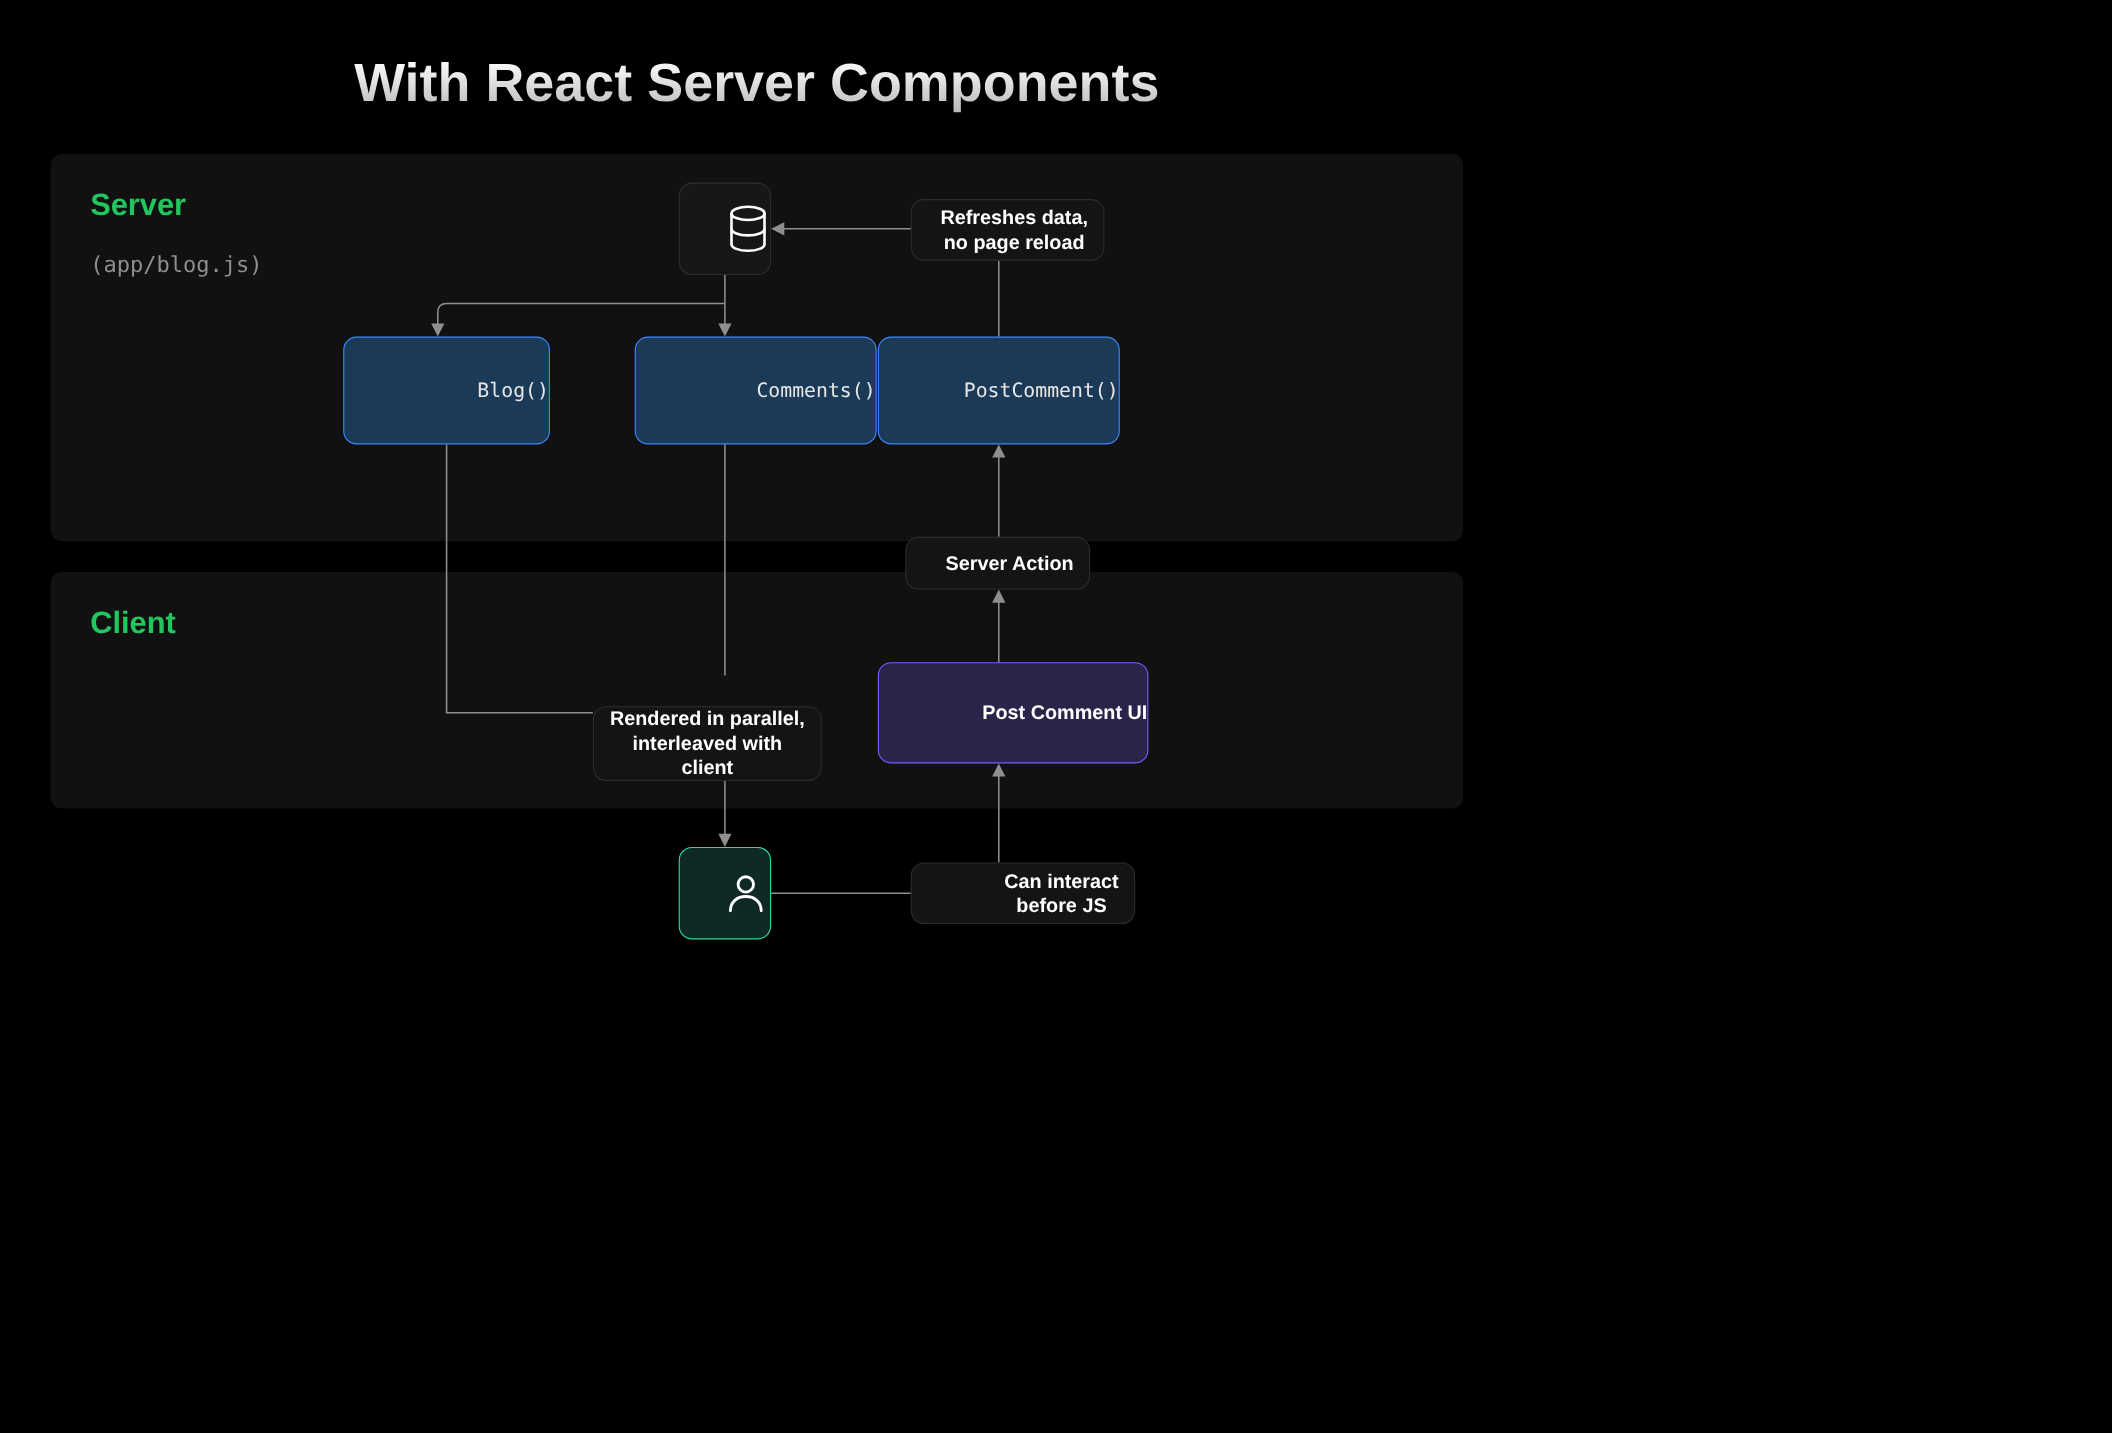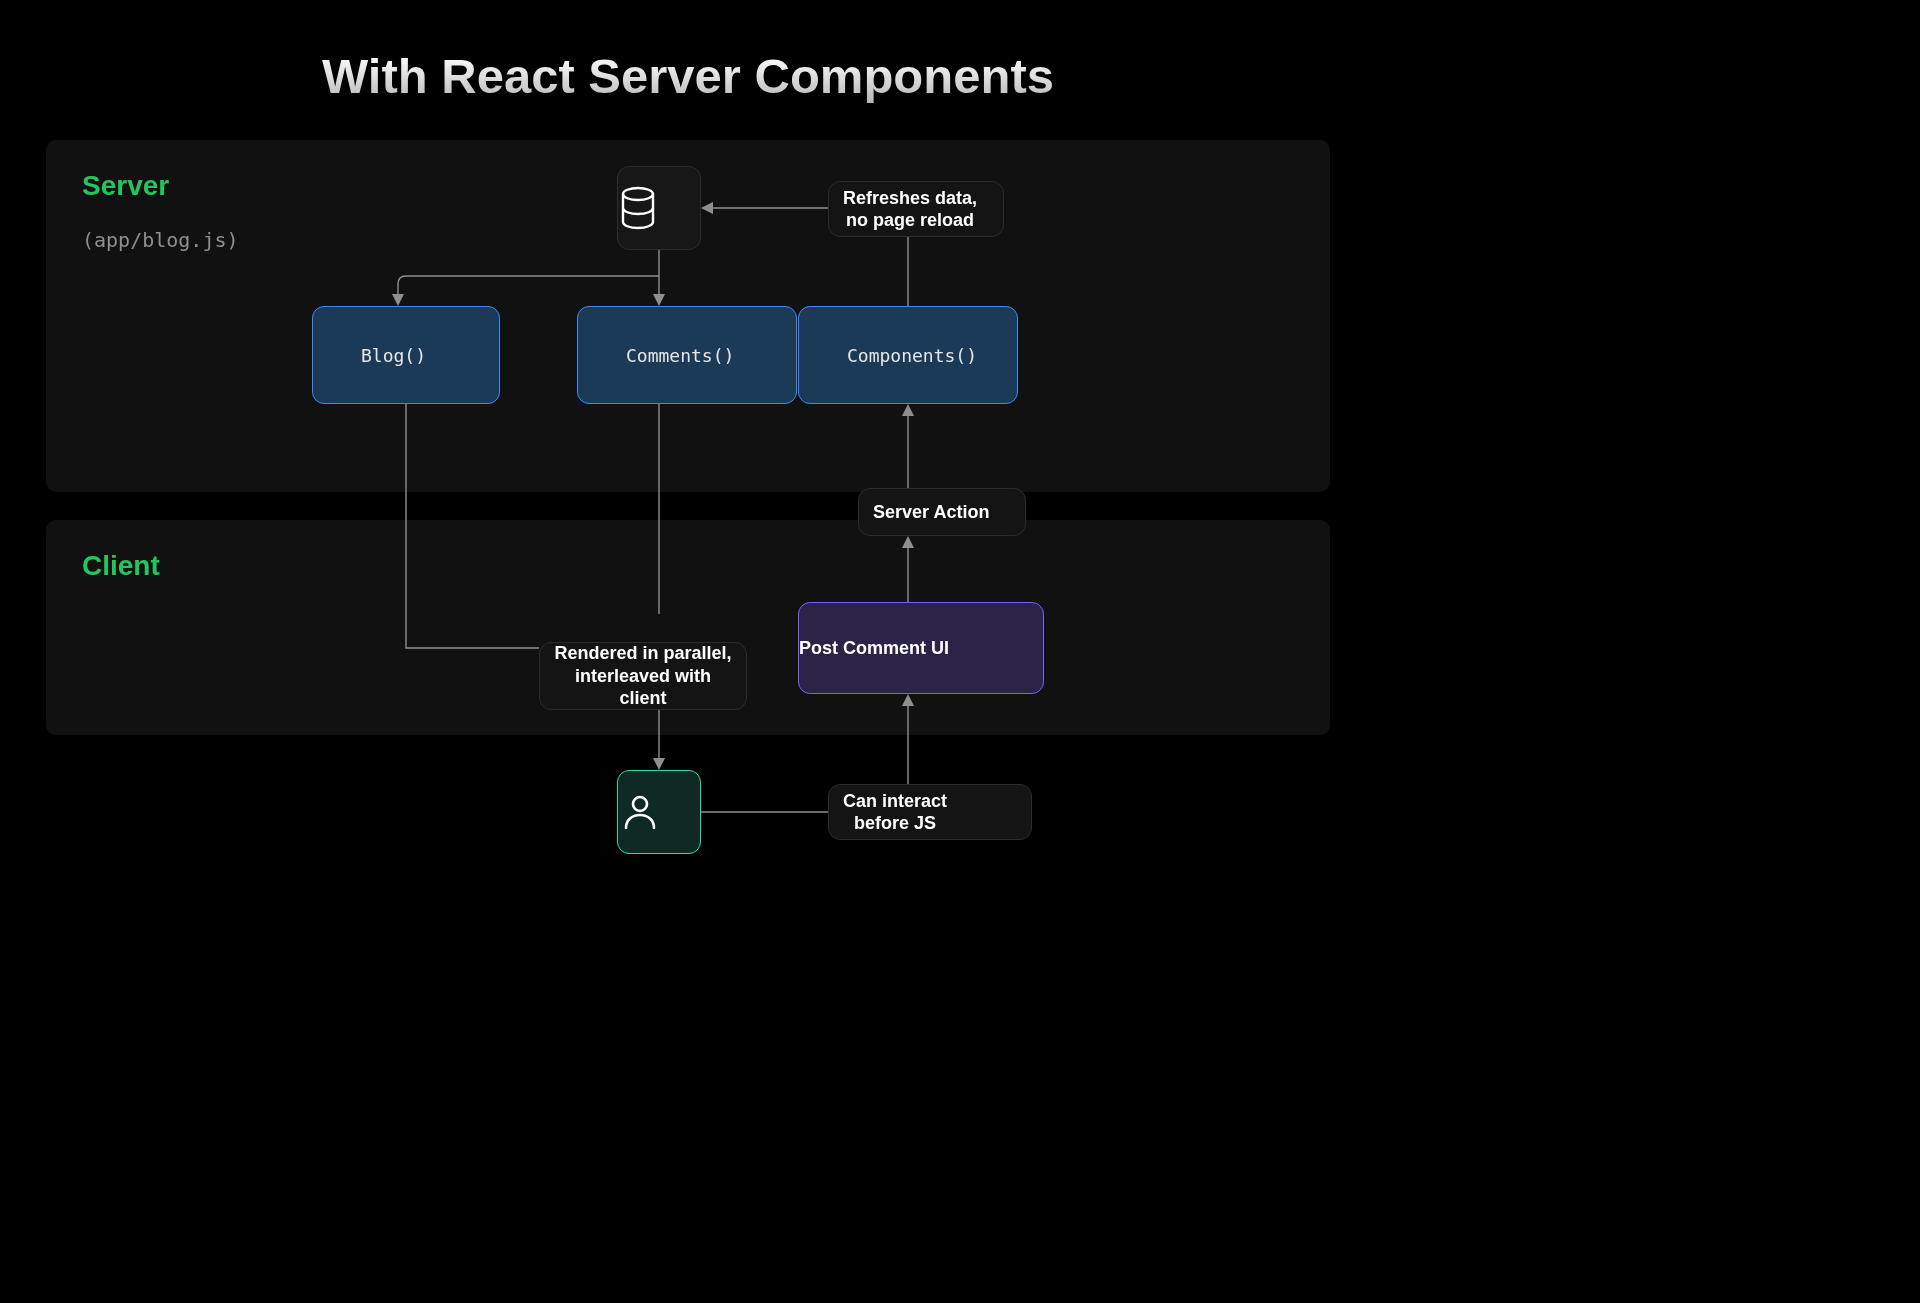--- a/index.html
+++ b/index.html
@@ -51,21 +51,21 @@
     left: 36px;
     font-size: 20px;
     color: #8f8f8f;
   }
 
   
   .node {
     position: absolute;
     display: flex;
     align-items: center;
-    justify-content: flex-start;
+    justify-content: flex-end;
     text-align: center;
     border-radius: 12px;
     font-size: 18px;
   }
   .muted-box {
     background: #141414;
     border: 1px solid #2c2c2c;
     color: #fff;
     font-weight: 600;
     line-height: 1.25;
@@ -95,21 +95,21 @@
   }
 
   
   .db-node      { left: 617px; top: 166px; width: 84px;  height: 84px; }
   .refresh-note { left: 828px; top: 181px; width: 176px; height: 56px; }
 
   .blog-node    { left: 312px; top: 306px; width: 188px; height: 98px; }
   .comments-node{ left: 549px; top: 306px; width: 220px; height: 98px; margin-left: 28px; }
   .postc-node   { left: 798px; top: 306px; width: 220px; height: 98px; }
 
-  .server-action{ left: 858px; top: 488px; width: 168px; height: 48px; }
+  .server-action{ left: 823px; top: 488px; width: 168px; height: 48px; }
   .rendered-note{ left: 539px; top: 614px; width: 208px; height: 68px; margin-top: 28px; }
   .postui-node  { left: 798px; top: 602px; width: 246px; height: 92px; }
 
   .user-node    { left: 617px; top: 770px; width: 84px;  height: 84px; }
   .interact-note{ left: 828px; top: 784px; width: 204px; height: 56px; }
 
   svg.lines {
     position: absolute;
     inset: 0;
     width: 1376px;
@@ -172,21 +172,21 @@
   </svg>
 </div>
 
 <div class="node muted-box refresh-note">
   <span style="white-space:pre-line">Refreshes data,
 no page reload</span>
 </div>
 
 <div class="node blue-box mono blog-node">Blog()</div>
 <div class="node blue-box mono comments-node">Comments()</div>
-<div class="node blue-box mono postc-node">Components()</div>
+<div class="node blue-box mono postc-node">PostComment()</div>
 
 <div class="node muted-box server-action">Server Action</div>
 
 <div class="node muted-box rendered-note">
   <span style="white-space:pre-line">Rendered in parallel,
 interleaved with client</span>
 </div>
 
 <div class="node purple-box postui-node">Post Comment UI</div>
 

